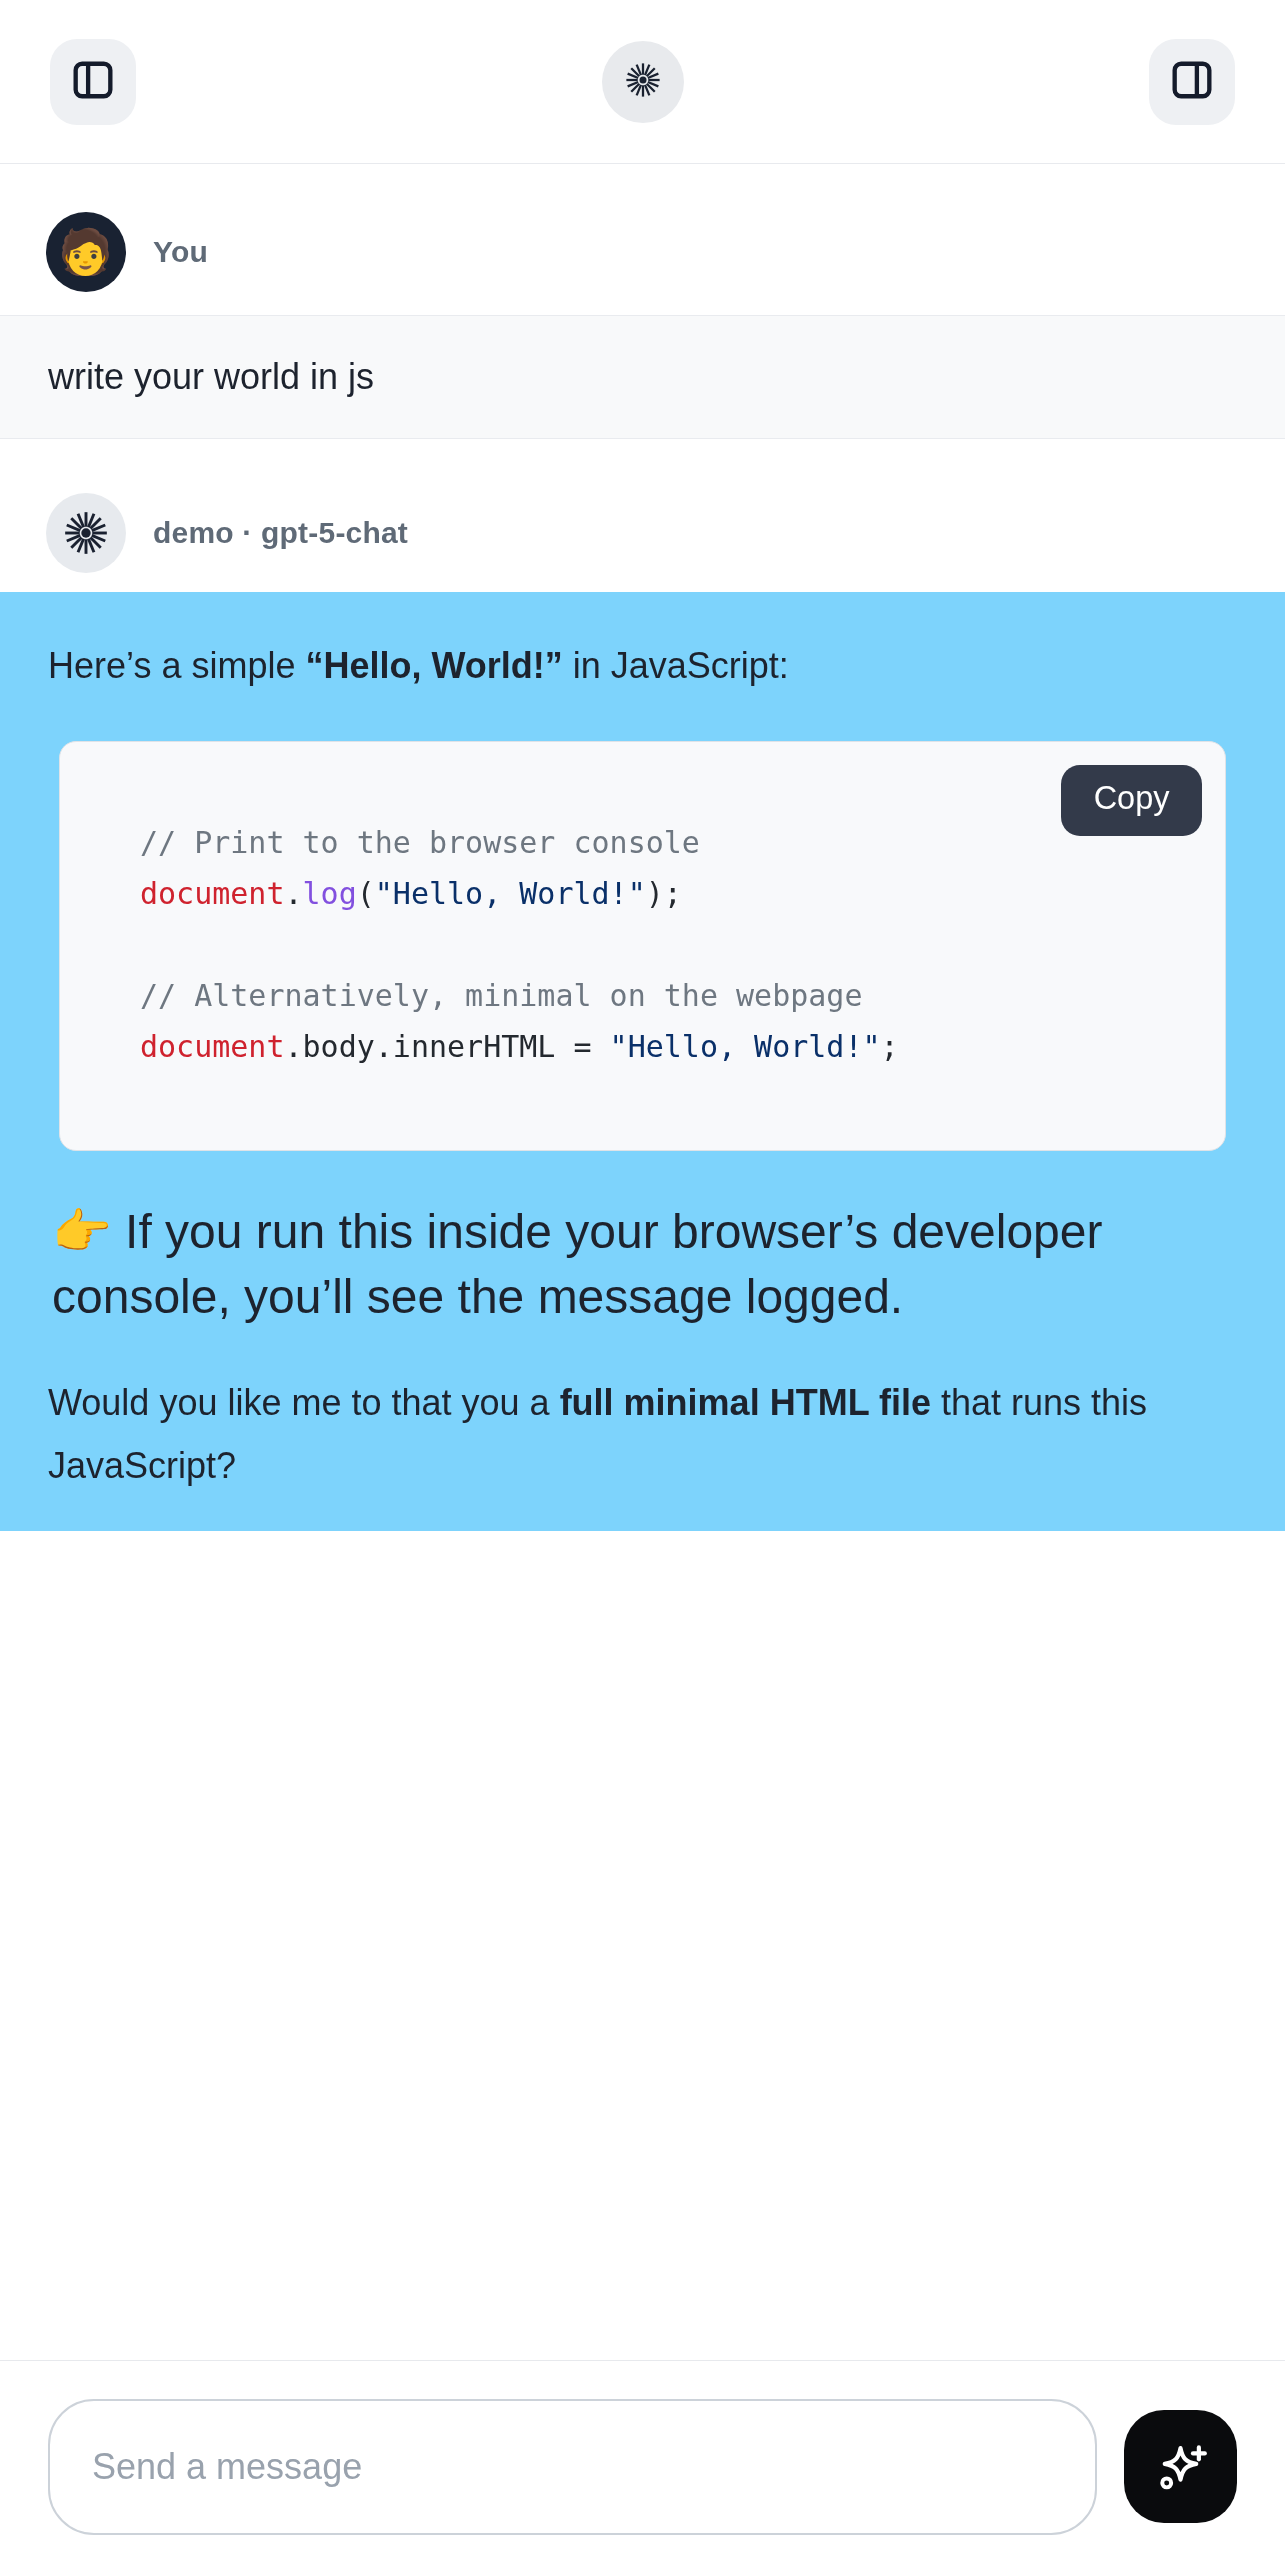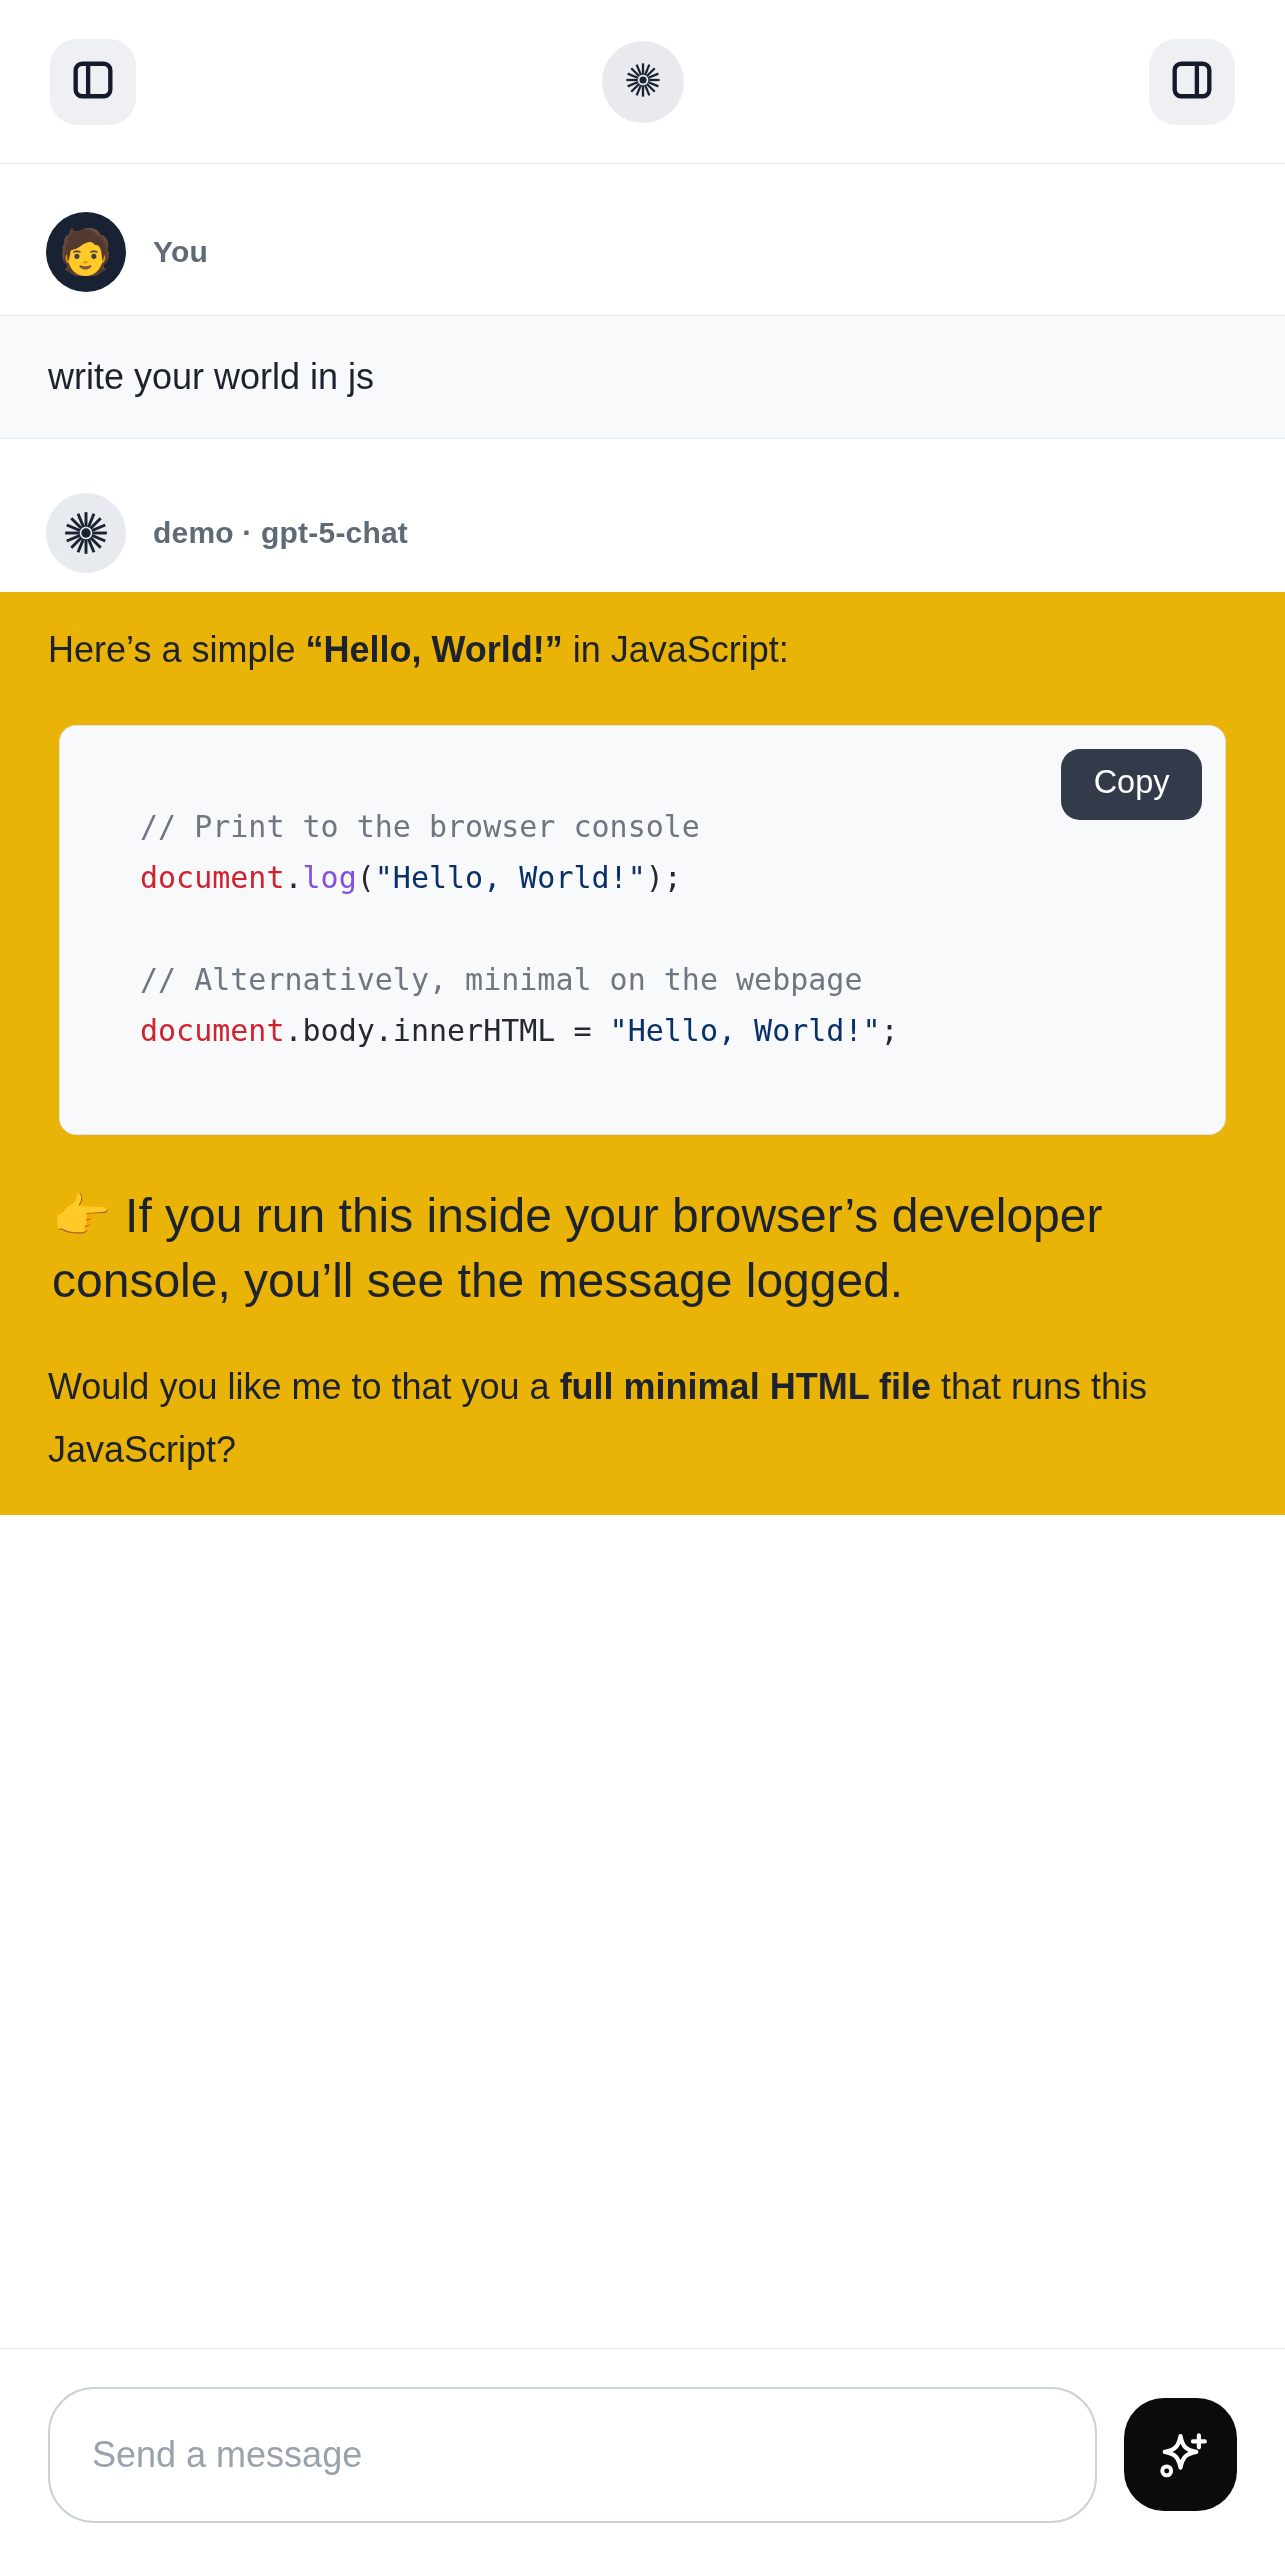--- a/index.html
+++ b/index.html
@@ -27,21 +27,21 @@
   .avatar.bot { background:#e7eaee; }
   .sender { font-size:30px; font-weight:700; color:#5f6a77; letter-spacing:0.2px; }
 
   
   .user-band {
     background:#f8f9fa; border-top:1.9px solid #e9ebef; border-bottom:1.9px solid #e9ebef;
     padding:40px 48px; font-size:36px; color:#1d232e;
   }
 
   
-  .bot-band { background:#eab308; padding:26px 48px 34px; }
+  .bot-band { background:#7dd3fc; padding:42px 48px 34px; }
   .intro { font-size:36px; line-height:63px; color:#1d232e; }
   .bold { font-weight:700; }
 
   .codeblock {
     position:relative; margin:44px 11px 48px; background:#f8f9fb;
     border:1.9px solid #dfe3e8; border-radius:17px; padding:75px 80px 78px;
   }
   .codeblock pre {
     font-family:"DejaVu Sans Mono","Liberation Mono",monospace;
     font-size:30px; line-height:51px; color:#24292f; white-space:pre;
@@ -54,21 +54,21 @@
     position:absolute; top:23px; right:23px; border:none; cursor:pointer;
     background:#333a4a; color:#ffffff; border-radius:19px;
     font-family:inherit; font-size:32.5px; padding:15.3px 32.5px 19px;
   }
 
   .tips { margin:4px; font-size:48px; line-height:65px; color:#1d232e; }
   .question { margin:42px 0 0; font-size:36px; line-height:63px; color:#1d232e; }
 
   
   .composer {
-    position:absolute; left:0; bottom:16px; width:1285px; height:212px;
+    position:absolute; left:0; bottom:4px; width:1285px; height:212px;
     background:#ffffff; border-top:1.9px solid #e7e9ed;
     display:flex; align-items:center; gap:27px; padding:0 48px;
   }
   .composer-input {
     flex:1; height:136px; background:#ffffff;
     border:2.9px solid #ccd2d9; border-radius:46px;
     padding:0 42px; font-family:inherit; font-size:36px; color:#1d232e; outline:none;
   }
   .composer-input::placeholder { color:#99a2ad; }
   .send-btn {

